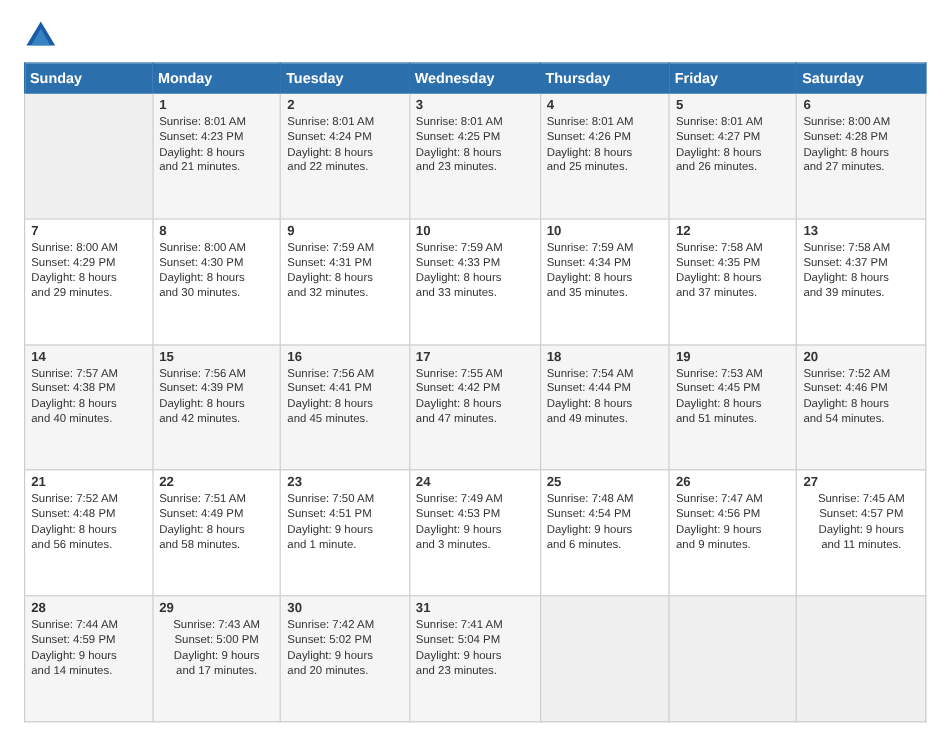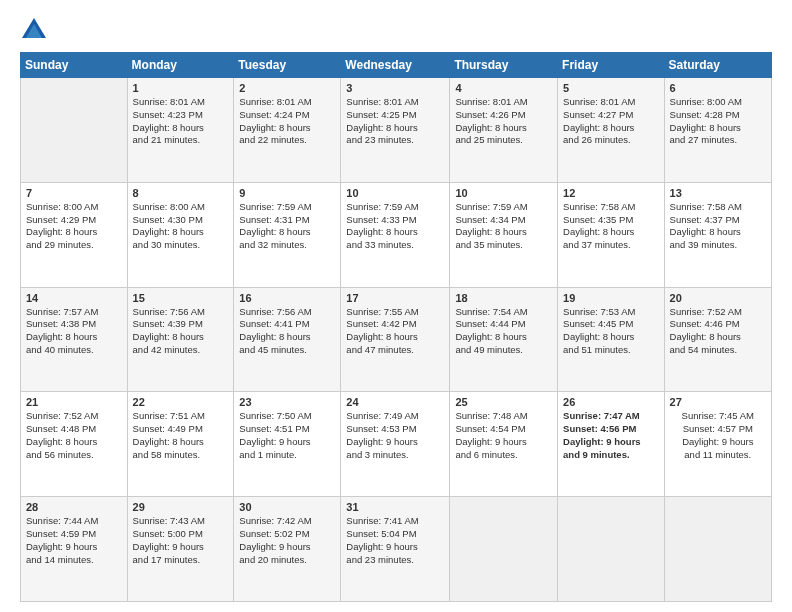--- a/index.html
+++ b/index.html
@@ -324,21 +324,21 @@
             </td>
             <td>
               <span class="day-num">25</span>
               <div class="day-info" style="white-space: pre-line;">Sunrise: 7:48 AM
 Sunset: 4:54 PM
 Daylight: 9 hours
 and 6 minutes.</div>
             </td>
             <td>
               <span class="day-num">26</span>
-              <div class="day-info" style="white-space: pre-line; font-weight: bold;">Sunrise: 7:47 AM
+              <div class="day-info" style="white-space: pre-line;">Sunrise: 7:47 AM
 Sunset: 4:56 PM
 Daylight: 9 hours
 and 9 minutes.</div>
             </td>
             <td>
               <span class="day-num">27</span>
               <div class="day-info" style="white-space: pre-line; text-align: center;">Sunrise: 7:45 AM
 Sunset: 4:57 PM
 Daylight: 9 hours
 and 11 minutes.</div>
@@ -347,21 +347,21 @@
           <tr>
             <td>
               <span class="day-num">28</span>
               <div class="day-info" style="white-space: pre-line;">Sunrise: 7:44 AM
 Sunset: 4:59 PM
 Daylight: 9 hours
 and 14 minutes.</div>
             </td>
             <td>
               <span class="day-num">29</span>
-              <div class="day-info" style="white-space: pre-line;">Sunrise: 7:43 AM
+              <div class="day-info" style="white-space: pre-line; text-align: center;">Sunrise: 7:43 AM
 Sunset: 5:00 PM
 Daylight: 9 hours
 and 17 minutes.</div>
             </td>
             <td>
               <span class="day-num">30</span>
               <div class="day-info" style="white-space: pre-line;">Sunrise: 7:42 AM
 Sunset: 5:02 PM
 Daylight: 9 hours
 and 20 minutes.</div>

